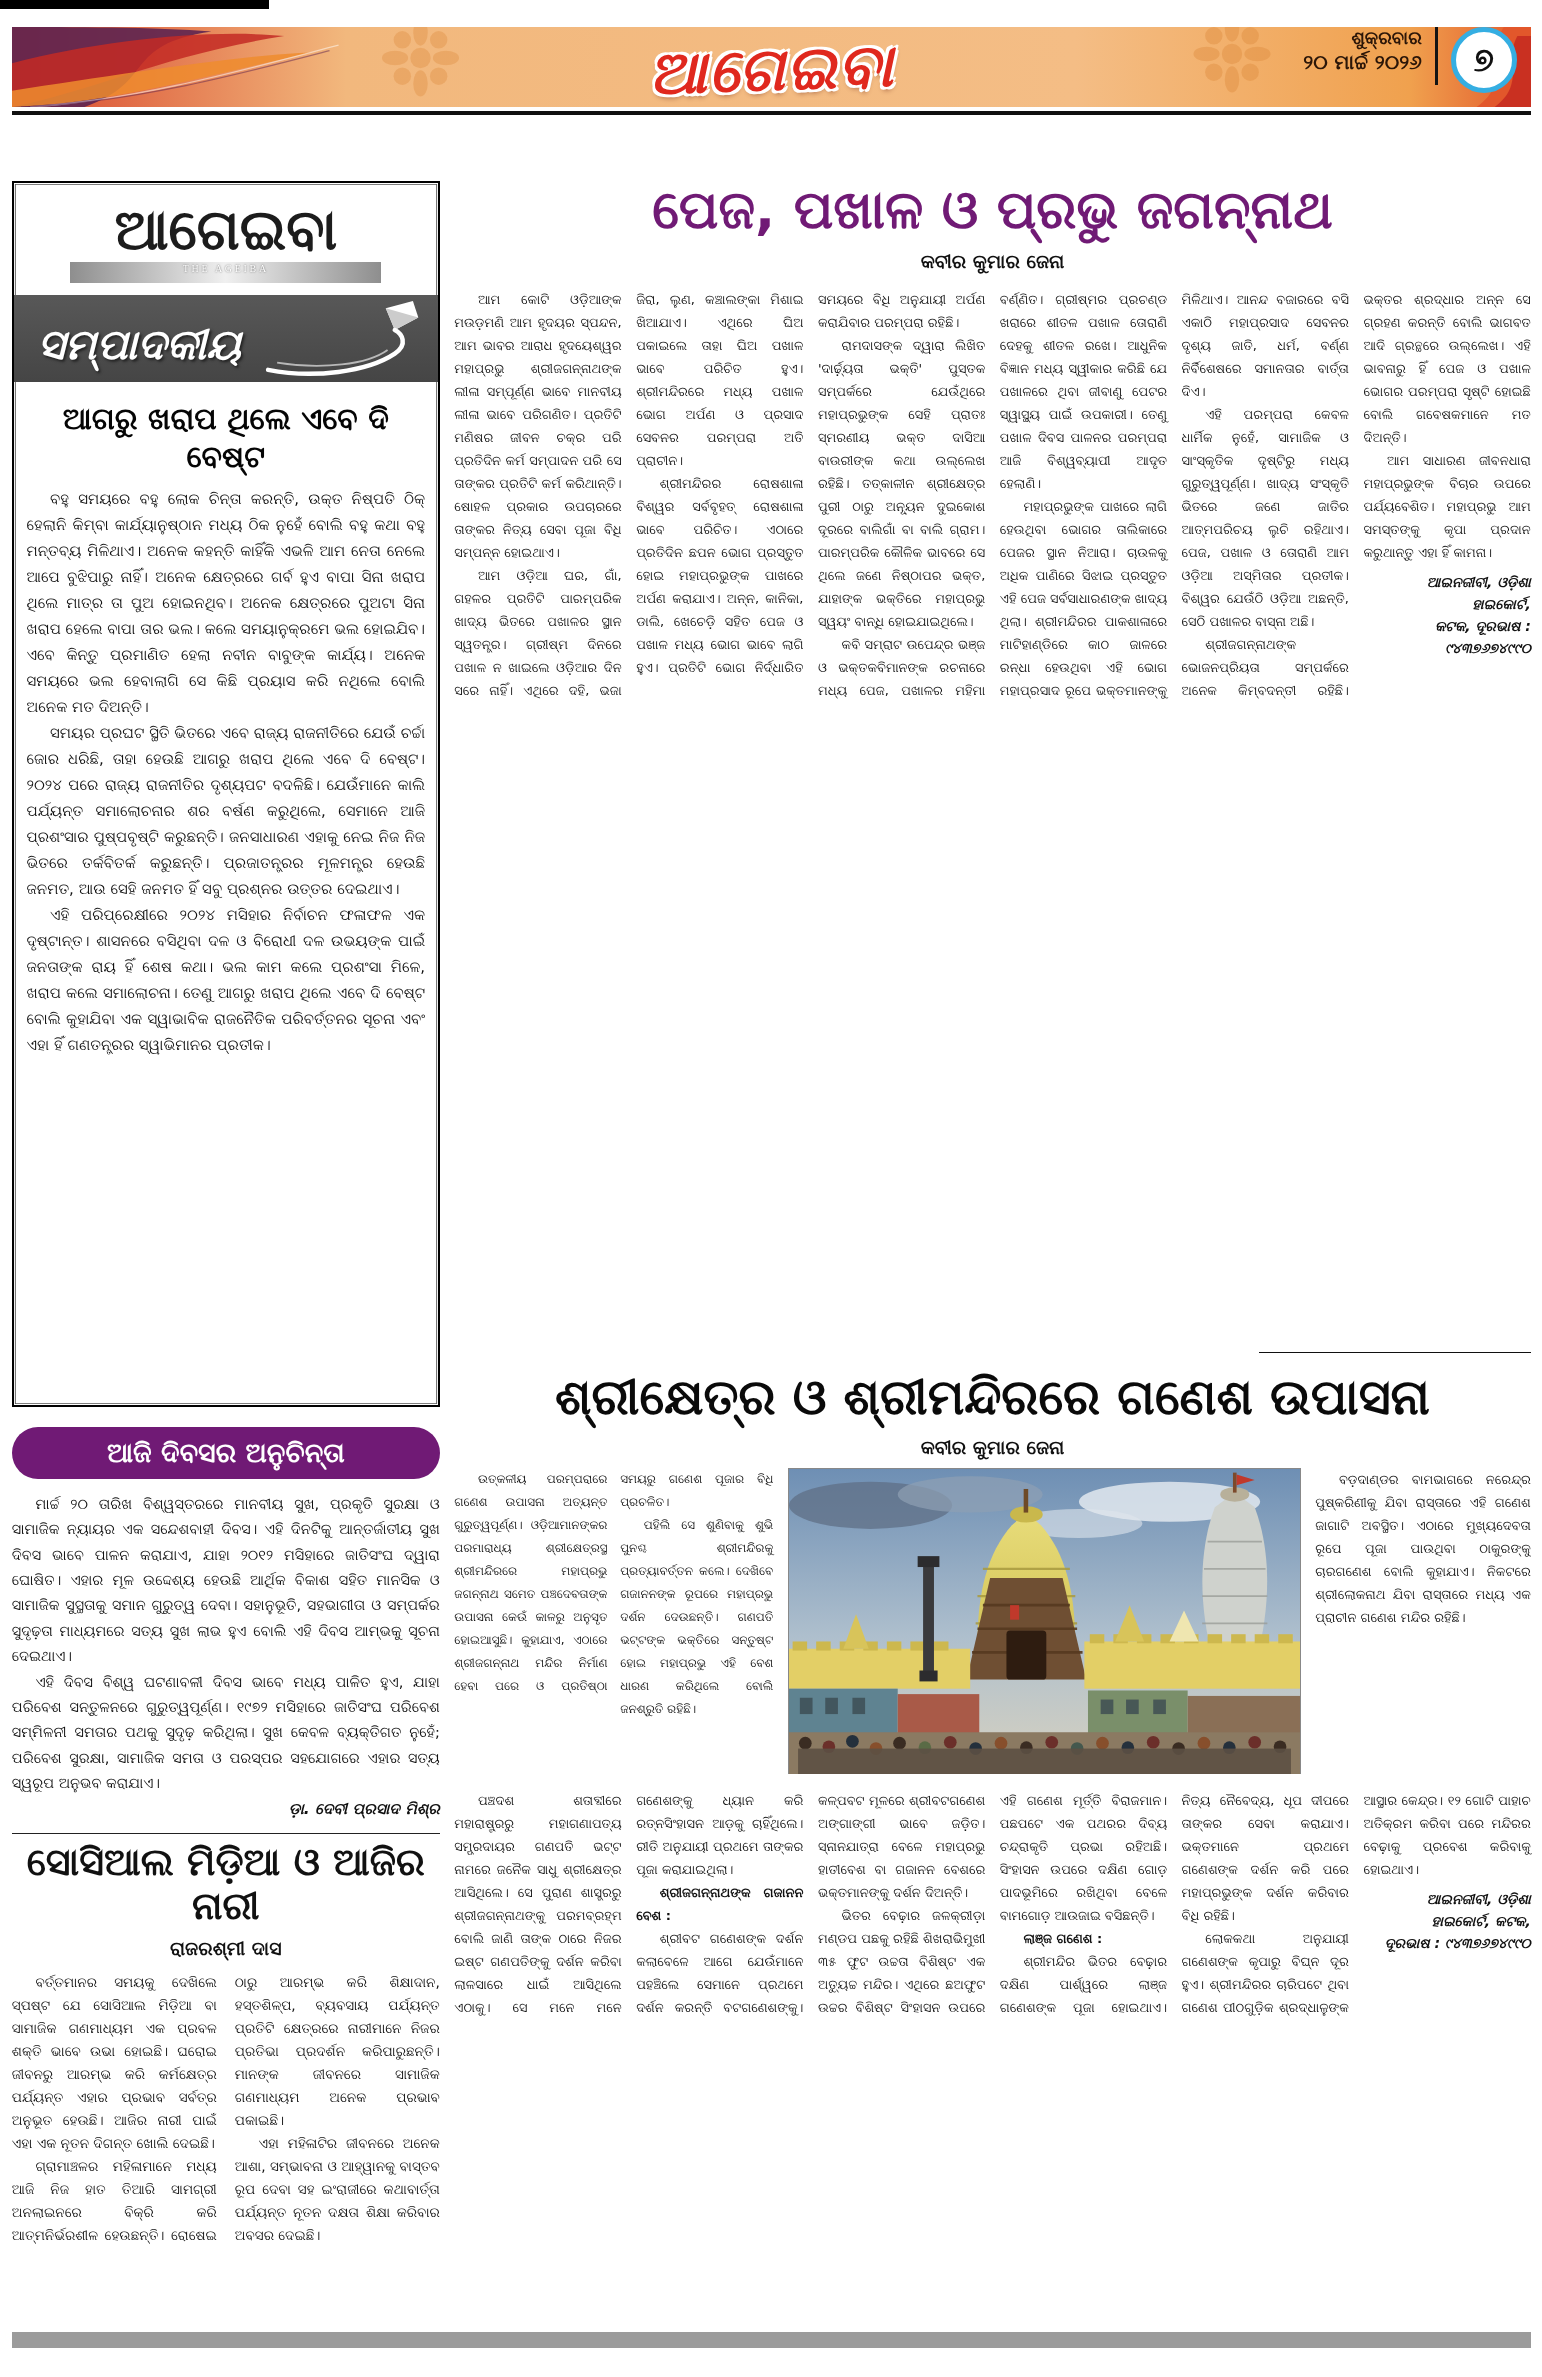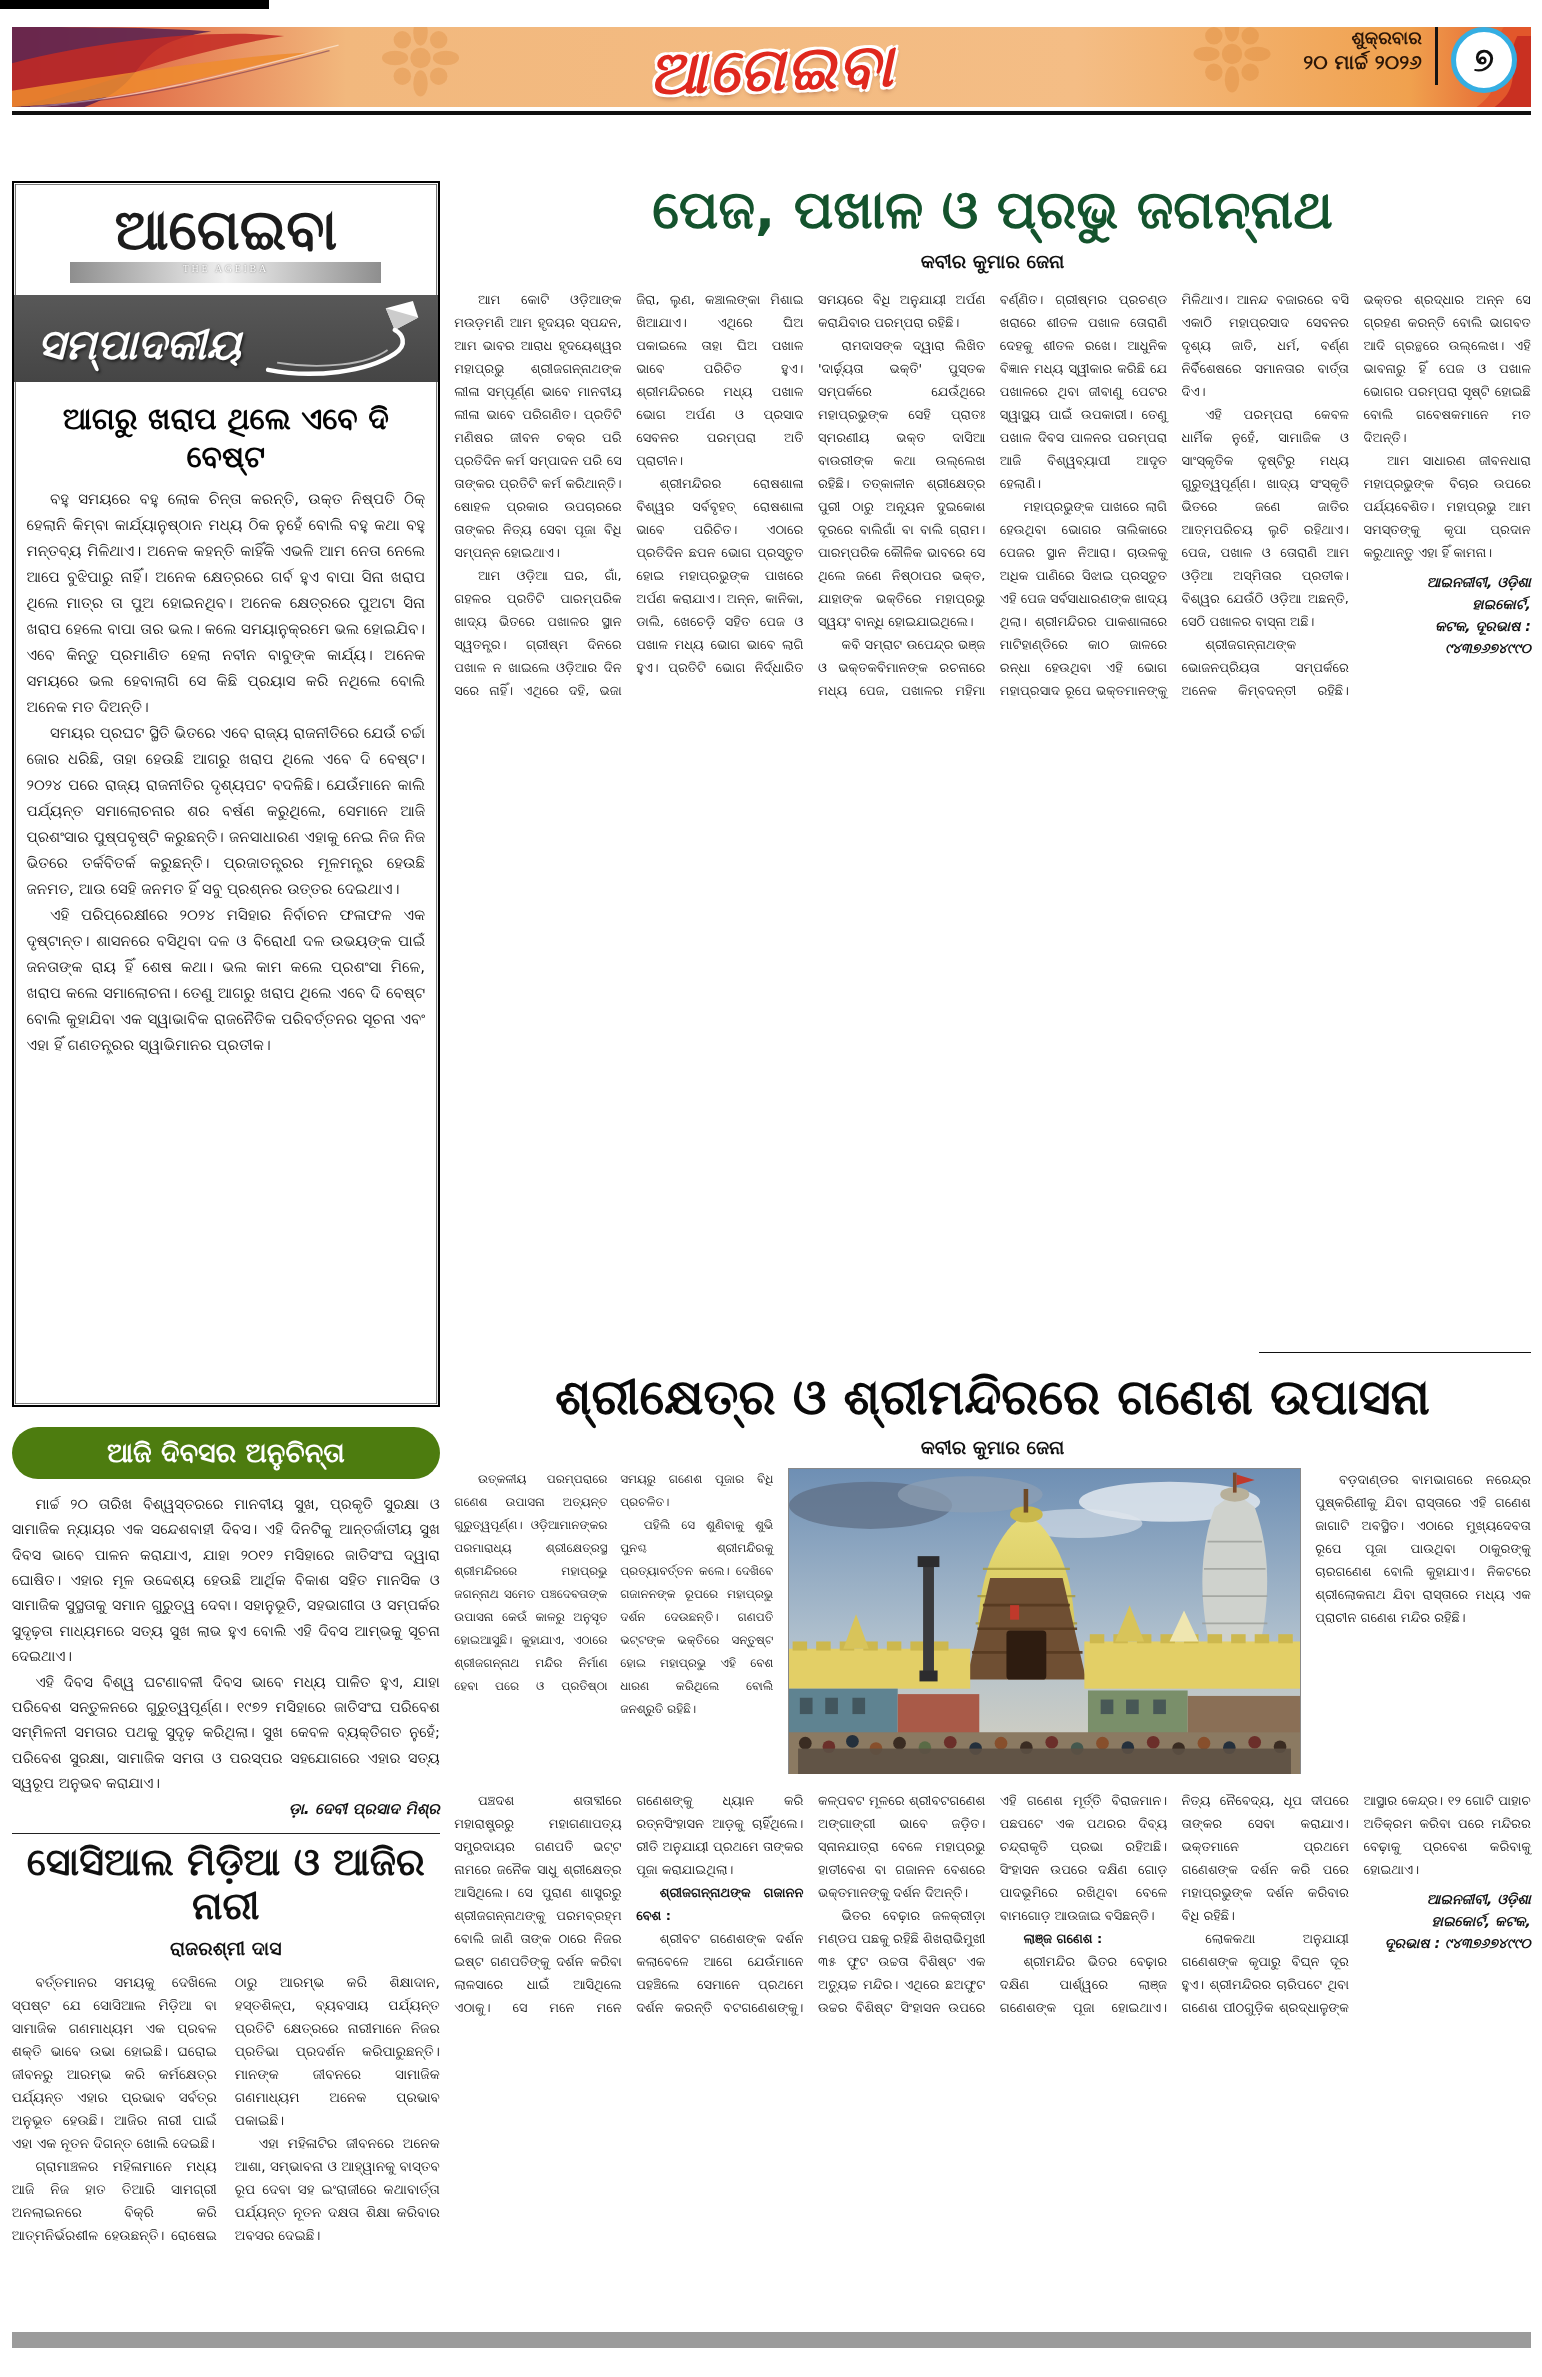--- a/index.html
+++ b/index.html
@@ -43,33 +43,33 @@
   .ed-band-label{position:absolute;left:23.6px;top:25px;font-size:42px;font-weight:bold;font-style:italic;color:#fff;
                  text-shadow:1.8px 1.8px 2.7px #222;}
   .ed-band svg{position:absolute;right:7.3px;top:3.6px;}
   .ed-headline{margin:18px 1.8px 11px;text-align:center;font-size:30px;font-weight:bold;line-height:1.25;color:#050505;}
   .ed-body{font-size:15px;line-height:26px;text-align:justify;}
   .body p{margin:0;text-indent:23.6px;}
   .body p.subhead{font-weight:bold;text-indent:23.6px;}
 
   
   .thought{margin-top:20px;}
-  .thought-pill{background:#4d7c0f;color:#fff;border-radius:34px;text-align:center;
+  .thought-pill{background:#701a75;color:#fff;border-radius:34px;text-align:center;
                 font-size:27px;font-weight:bold;padding:10px 0;}
   .thought-body{margin-top:12.7px;font-size:14.5px;line-height:25.4px;text-align:justify;}
   .sig-right{margin-top:3.6px;text-align:right;font-weight:bold;font-style:italic;font-size:15.4px;}
   .left-divider{border:none;border-top:1.8px solid #222;margin:14.5px 0 7.3px;}
 
   
   .social-headline{font-size:38px;font-weight:bold;text-align:center;line-height:1.15;margin-top:5.4px;}
   .social-byline{font-size:19px;font-weight:bold;text-align:center;margin:9px 0 11px;}
   .social-body{column-count:2;column-gap:18px;height:475px;font-size:13.6px;line-height:23px;text-align:justify;}
 
   
-  .a1-headline{font-size:53px;font-weight:bold;text-align:center;line-height:1.1;color:#14532d;}
+  .a1-headline{font-size:53px;font-weight:bold;text-align:center;line-height:1.1;color:#701a75;}
   .a1-byline{font-size:19px;font-weight:bold;text-align:center;margin:11px 0 14.5px;}
   .a1-body{column-count:6;column-gap:14.5px;height:1057px;font-size:13px;line-height:23px;text-align:justify;}
   .a-signature{margin-top:7.3px;text-align:right;font-weight:bold;font-style:italic;font-size:14px;line-height:22px;
                break-inside:avoid;}
   .a1-endline{width:272px;margin:7.3px 0 0 auto;border-top:1.8px solid #111;}
 
   
   .a2-headline{font-size:49px;font-weight:bold;text-align:center;line-height:1.1;margin-top:18px;color:#0a0a0a;}
   .a2-byline{font-size:19px;font-weight:bold;text-align:center;margin:11px 0 9px;}
   .a2-row{display:flex;gap:14.5px;height:310px;overflow:hidden;}

